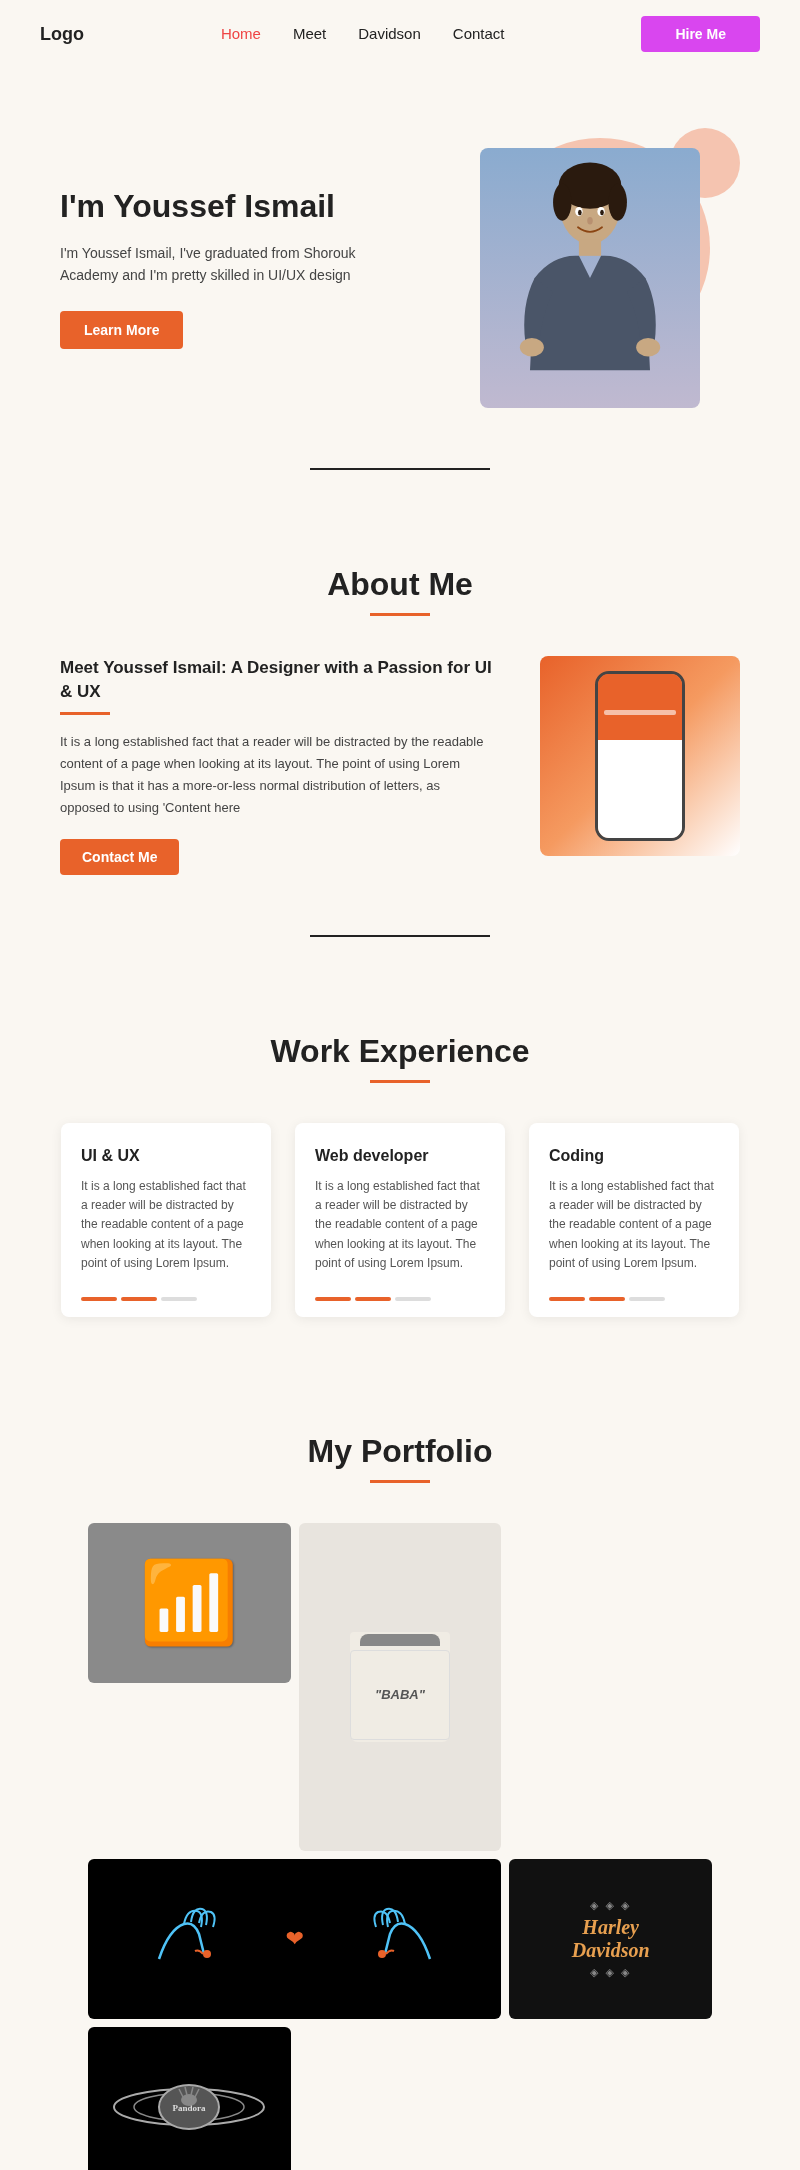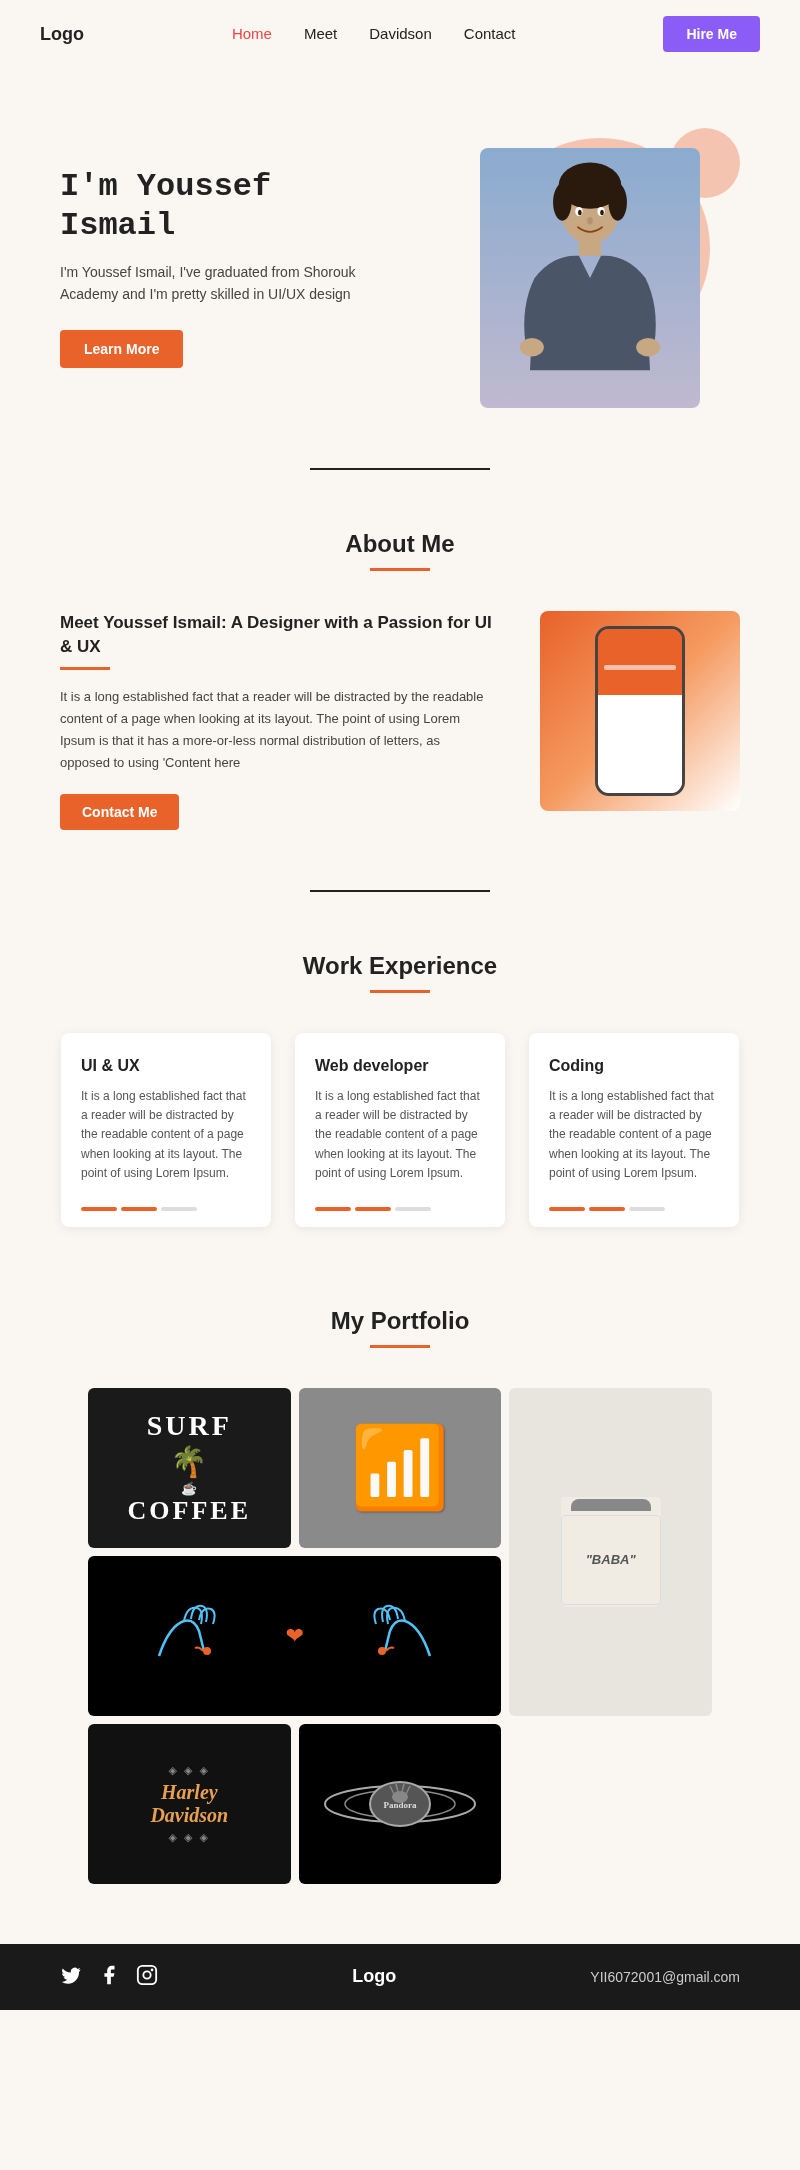--- a/index.html
+++ b/index.html
@@ -33,24 +33,24 @@
     }
     .nav-links li a {
       text-decoration: none;
       color: #222;
       font-size: 15px;
     }
     .nav-links li a.active {
       color: #ef4444;
     }
     .hire-btn {
-      background: #8b5cf6;
+      background: #d946ef;
       color: #fff;
       border: none;
-      padding: 10px 23px;
+      padding: 10px 34px;
       border-radius: 4px;
       font-size: 14px;
       cursor: pointer;
       font-weight: 600;
     }
 
     
     .hero {
       display: flex;
       align-items: center;
@@ -62,21 +62,20 @@
     }
     .hero-text {
       max-width: 340px;
       z-index: 2;
     }
     .hero-text h1 {
       font-size: 32px;
       font-weight: 800;
       margin-bottom: 16px;
       line-height: 1.2;
-      font-family: Liberation Mono, monospace;
     }
     .hero-text p {
       font-size: 14px;
       color: #444;
       margin-bottom: 24px;
       line-height: 1.6;
     }
     .learn-btn {
       background: #e8622a;
       color: #fff;
@@ -137,23 +136,24 @@
     .section-divider {
       width: 180px;
       height: 2px;
       background: #222;
       margin: 0 auto 40px;
     }
 
     
     .section-title {
       text-align: center;
-      font-size: 24px;
+      font-size: 32px;
       font-weight: 800;
       margin-bottom: 10px;
+      margin-top: 36px;
     }
     .section-underline {
       width: 60px;
       height: 3px;
       background: #e8622a;
       margin: 0 auto 40px;
     }
 
     
     .about-section {
@@ -518,28 +518,20 @@
       </div>
     </div>
   </div>
 </section>
 
 <section class="portfolio-section">
   <h2 class="section-title">My Portfolio</h2>
   <div class="section-underline"></div>
   <div class="portfolio-grid">
 
-    <div class="portfolio-item pi-surf" style="min-height:160px;">
-      <div class="surf-logo">
-        <div class="surf-top">SURF</div>
-        <div style="font-size:30px; margin: 4px 0;">🌴</div>
-        <div class="surf-mid">☕</div>
-        <div class="surf-bot">COFFEE</div>
-      </div>
-    </div>
 
     <div class="portfolio-item pi-wifi" style="min-height:160px;">
       <div class="wifi-symbol">📶</div>
     </div>
 
     <div class="portfolio-item pi-baba" style="grid-row: span 2; min-height: 328px;">
       <div class="baba-bag">
         <div style="width:80px;height:12px;background:#888;border-radius:8px 8px 0 0;margin-bottom:4px;"></div>
         <div style="width:100px;height:90px;background:#f0ece4;border-radius:4px;display:flex;align-items:center;justify-content:center;border:1px solid #ddd;">
           <div class="baba-text">"BABA"</div>

